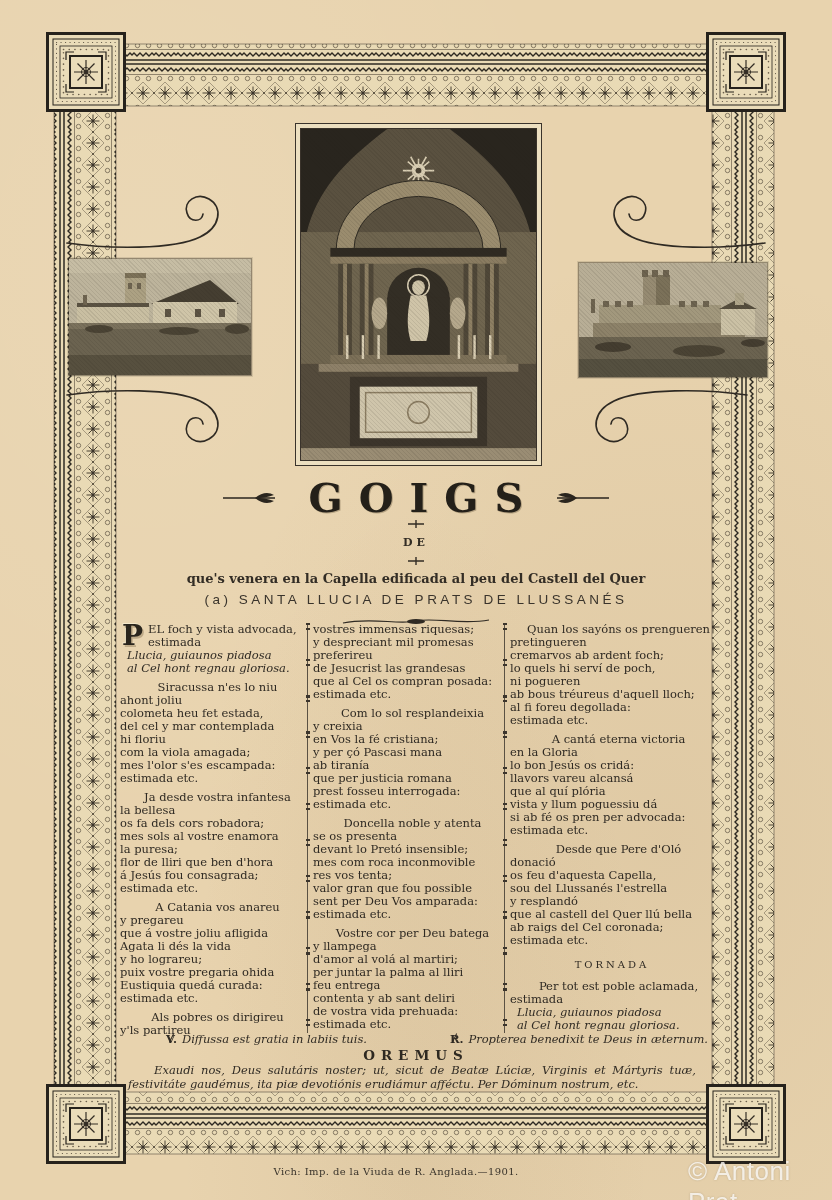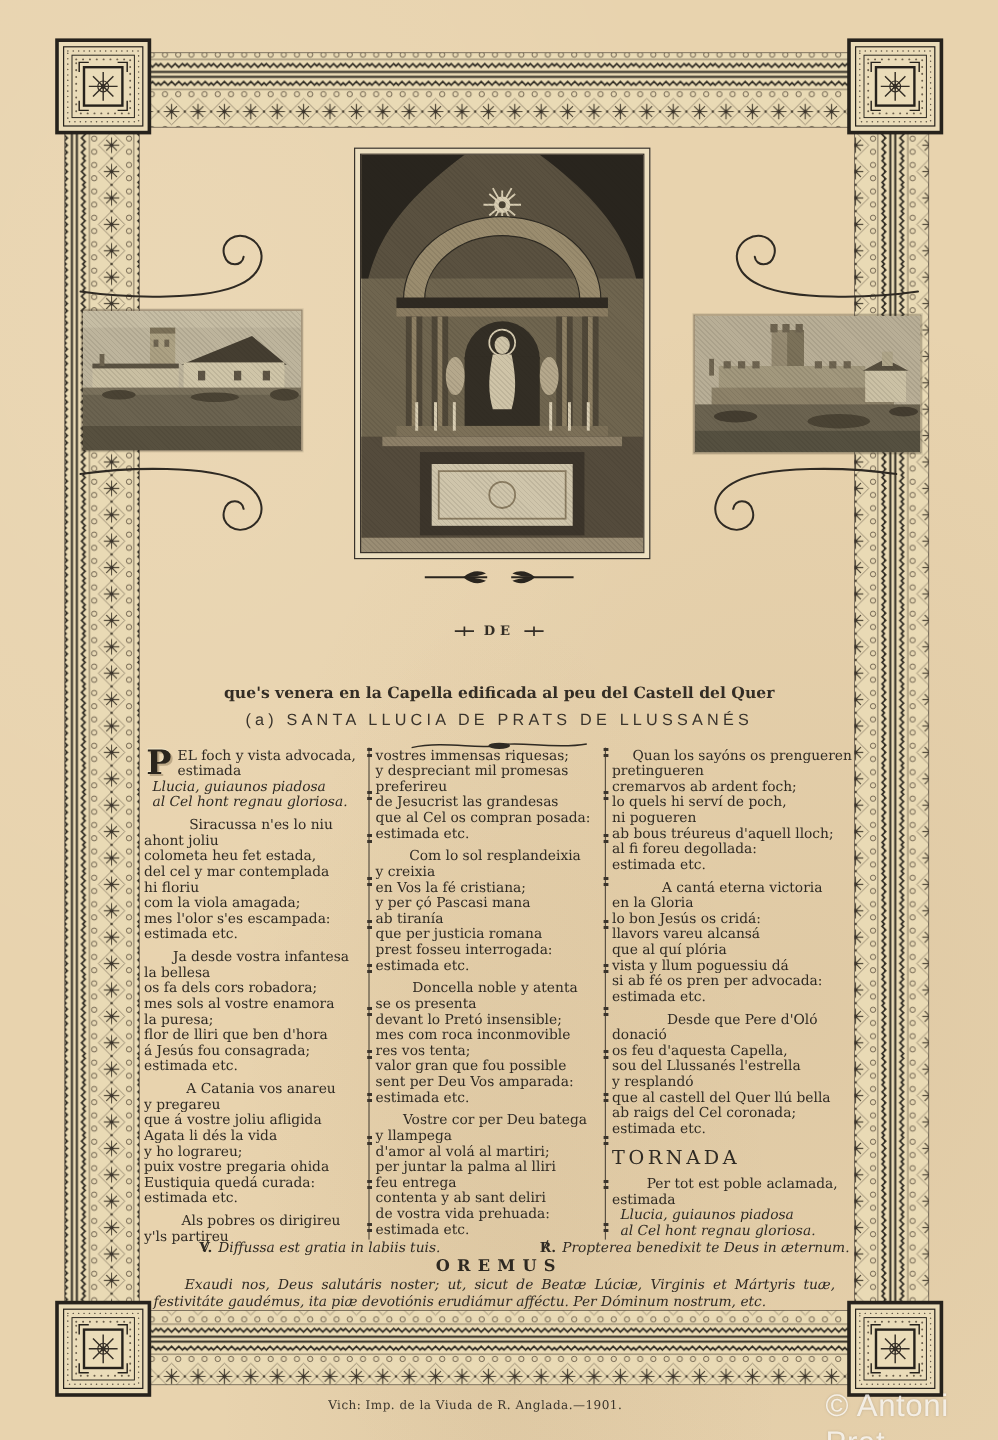--- a/index.html
+++ b/index.html
@@ -30,38 +30,38 @@
   .fl-rt{left:596px;top:186px;}
   .fl-rb{left:578px;top:386px;transform:scaleY(-1);}
   .fl-lt{left:66px;top:186px;transform:scaleX(-1);}
   .fl-lb{left:66px;top:386px;transform:scale(-1,-1);}
   
   .titleband{position:absolute;left:116px;right:116px;text-align:center;}
   .goigs-row{top:474px;display:flex;align-items:center;justify-content:center;gap:16px;}
   .goigs{font-size:40px;font-weight:bold;letter-spacing:16px;text-indent:16px;color:#242019;
     text-shadow:1px 1px 0 rgba(90,75,50,.35);}
   .de-row{top:519px;display:flex;align-items:center;justify-content:center;gap:7px;
-    font-size:11px;font-weight:bold;letter-spacing:4px;color:#332d25;}
+    font-size:11px;font-weight:bold;letter-spacing:4px;color:#332d25;flex-direction:column;}
   .main-title{top:531px;font-size:30px;font-weight:bold;letter-spacing:4px;color:#3a332a;white-space:nowrap;
     text-shadow:1.3px 1.3px 0 rgba(70,58,40,.5), -0.5px -0.5px 0 rgba(255,248,228,.65);}
   .subtitle{top:571px;font-size:13px;font-weight:bold;color:#332d25;}
   .alias{top:592px;font-family:"Liberation Sans", sans-serif;font-size:13.5px;letter-spacing:3.5px;color:#3a342c;}
   .divider-row{top:612px;}
   
   .columns{position:absolute;left:120px;right:118px;top:623px;height:410px;display:flex;justify-content:space-between;}
   .vcol{font-size:11.5px;}
   .vcol.c1{width:182px;} .vcol.c2{width:186px;} .vcol.c3{width:204px;}
   .vdiv{width:1px;background:#5a5143;position:relative;}
   .vdiv::after{content:"";position:absolute;left:-1.5px;top:0;bottom:0;width:4px;
     background:repeating-linear-gradient(180deg,#3c352c 0 2.5px,transparent 2.5px 5px,#3c352c 5px 7.5px,transparent 7.5px 36px);}
   .stanza{margin-bottom:6px;}
   .vline{line-height:13px;white-space:nowrap;}
   .stanza:not(.nodent) .vline:first-of-type{padding-left:13px;text-align:center;}
   .vline.it{font-style:italic;padding-left:7px;}
-  .stanza-heading{margin:11px 0 9px;text-align:left;letter-spacing:3px;font-size:16px;line-height:13px;}
+  .stanza-heading{margin:11px 0 9px;text-align:center;letter-spacing:3px;font-size:10px;line-height:13px;}
   .dropcap{float:left;width:25px;font-size:28px;line-height:25px;font-weight:bold;color:#2a251d;
     margin:0 3px 0 0;text-align:center;text-shadow:1.5px 1.5px 0 #bda987, -0.6px -0.6px 0 #f4e9cc;}
   
   .versicle-row{position:absolute;left:120px;right:118px;top:1032px;display:flex;font-size:11.5px;}
   .versicle-row .lat{font-style:italic;}
   .vr-sym{position:relative;display:inline-block;font-weight:bold;margin-right:5px;font-style:normal;}
   .vr-sym .slash{position:absolute;left:4.5px;top:1px;width:1px;height:10px;background:currentColor;transform:rotate(26deg);}
   .v-left{margin-left:46px;} .v-right{margin-left:auto;margin-right:6px;}
   .oremus{position:absolute;left:116px;right:116px;top:1047px;text-align:center;
     font-size:13.5px;font-weight:bold;letter-spacing:6px;color:#2e2921;}
@@ -254,20 +254,21 @@
       <ellipse cx="120" cy="88" rx="26" ry="6" fill="#4a4334"></ellipse>
       <ellipse cx="174" cy="80" rx="12" ry="4" fill="#443d30"></ellipse>
     </svg>
   </div>
 
   <div class="titleband goigs-row">
     <svg width="56" height="14" viewBox="0 0 56 14" style="transform:scaleX(-1)">
       <path d="M2,7 H54" stroke="#2a251e" stroke-width="1.6"></path>
       <path d="M22,7 C15,1 8,1 3,4 C10,6.5 15,7 22,7 Z M22,7 C15,13 8,13 3,10 C10,7.5 15,7 22,7 Z" fill="#2a251e"></path>
     </svg>
+    <span class="goigs">GOIGS</span>
     <svg width="56" height="14" viewBox="0 0 56 14">
       <path d="M2,7 H54" stroke="#2a251e" stroke-width="1.6"></path>
       <path d="M22,7 C15,1 8,1 3,4 C10,6.5 15,7 22,7 Z M22,7 C15,13 8,13 3,10 C10,7.5 15,7 22,7 Z" fill="#2a251e"></path>
     </svg>
   </div>
 
   <div class="titleband de-row">
     <svg width="18" height="10" viewBox="0 0 18 10">
       <path d="M1,5 H6 M12,5 H17 M9,1 V9 M5.5,5 H12.5" stroke="#332d25" stroke-width="1.4"></path>
     </svg>

